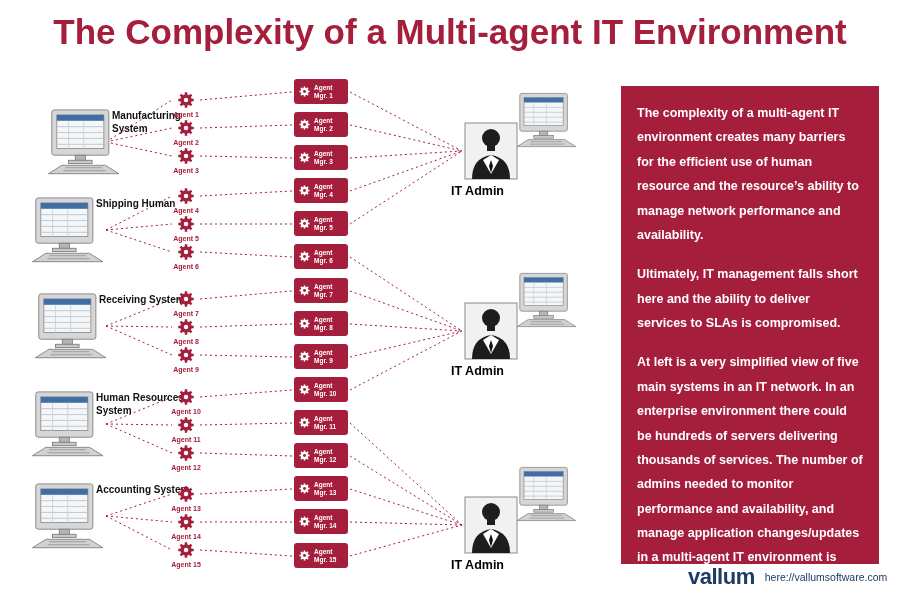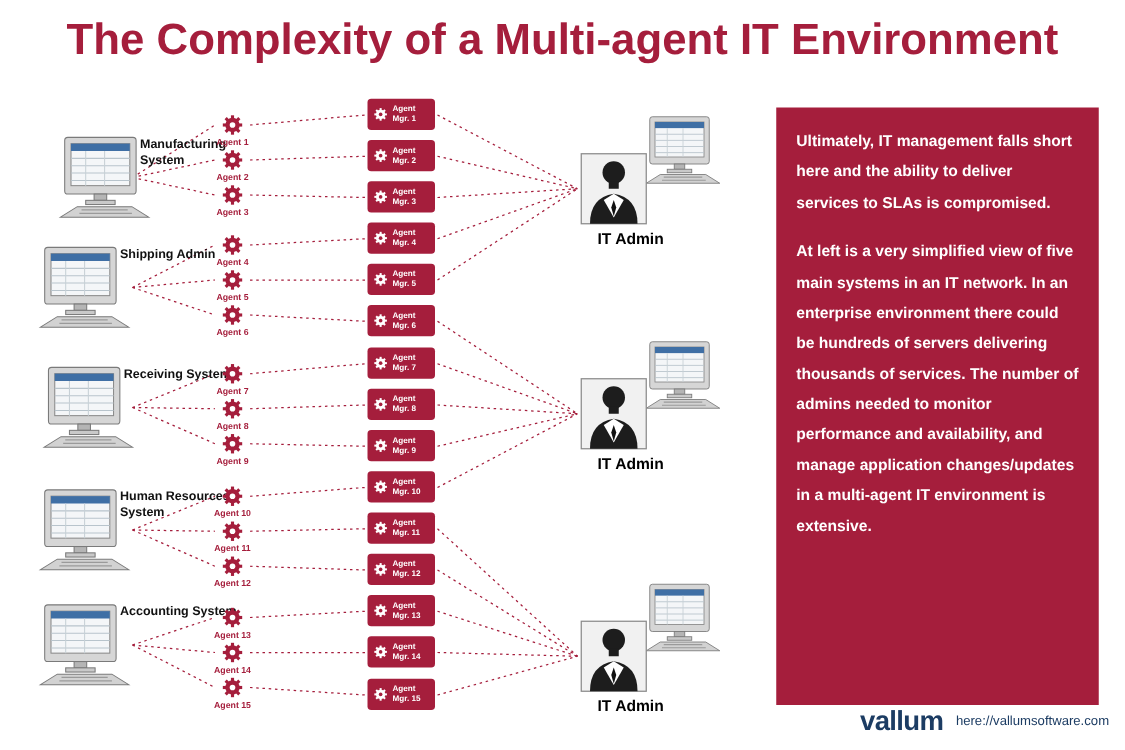--- a/index.html
+++ b/index.html
@@ -32,21 +32,21 @@
     border-radius:3px; display:flex; align-items:center; gap:3px;
     padding:2px 4px; box-sizing:border-box;
   }
   .mgr .gear-icon { width:13px; height:13px; color:#fff; --gear-hole:var(--accent); flex:0 0 auto; }
   .mgr-label { font-size:6.5px; line-height:1.15; color:#fff; font-weight:bold; }
 
   .admin { position:absolute; width:130px; height:82px; }
   .admin-computer { position:absolute; left:46px; top:-30px; }
   .admin-person { position:absolute; left:0; top:0; }
   .admin-label {
-    position:absolute; left:-13px; top:62px; width:80px; text-align:right;
+    position:absolute; left:-13px; top:62px; width:80px; text-align:left;
     font-size:12.5px; font-weight:bold; color:#000;
   }
 
   .panel {
     position:absolute; left:621px; top:86px; width:258px; height:478px;
     background:var(--accent); color:#fff; padding:15px 16px; box-sizing:border-box;
   }
   .panel p { margin:0 0 15px; font-size:12.5px; font-weight:bold; line-height:1.95; }
   .panel p:last-child { margin-bottom:0; }
 
@@ -150,21 +150,21 @@
   <div class="system" style="left: 40px; top: 108px;">
     <svg class="computer-icon" width="84" height="76">
         <use href="#computer"></use>
       </svg>
     <div class="sys-label">Manufacturing System</div>
   </div>
   <div class="system" style="left: 24px; top: 196px;">
     <svg class="computer-icon" width="84" height="76">
         <use href="#computer"></use>
       </svg>
-    <div class="sys-label">Shipping Admin</div>
+    <div class="sys-label">Shipping Human</div>
   </div>
   <div class="system" style="left: 27px; top: 292px;">
     <svg class="computer-icon" width="84" height="76">
         <use href="#computer"></use>
       </svg>
     <div class="sys-label">Receiving System</div>
   </div>
   <div class="system" style="left: 24px; top: 390px;">
     <svg class="computer-icon" width="84" height="76">
         <use href="#computer"></use>
@@ -382,20 +382,21 @@
     <svg class="admin-computer" width="70" height="63" viewBox="0 0 100 90">
         <use href="#computer"></use>
       </svg>
     <svg class="admin-person" width="54" height="58">
         <use href="#person"></use>
       </svg>
     <div class="admin-label">IT Admin</div>
   </div>
 
   <div class="panel">
+    <p>The complexity of a multi-agent IT environment creates many barriers for the efficient use of human resource and the resource’s ability to manage network performance and availability.</p>
     <p>Ultimately, IT management falls short here and the ability to deliver services to SLAs is compromised.</p>
     <p>At left is a very simplified view of five main systems in an IT network. In an enterprise environment there could be hundreds of servers delivering thousands of services. The number of admins needed to monitor performance and availability, and manage application changes/updates in a multi-agent IT environment is extensive.</p>
   </div>
 
   <div class="footer">
     <span class="logo">vallum</span>
     <span class="footer-url">here://vallumsoftware.com</span>
   </div>
 
 </div>

